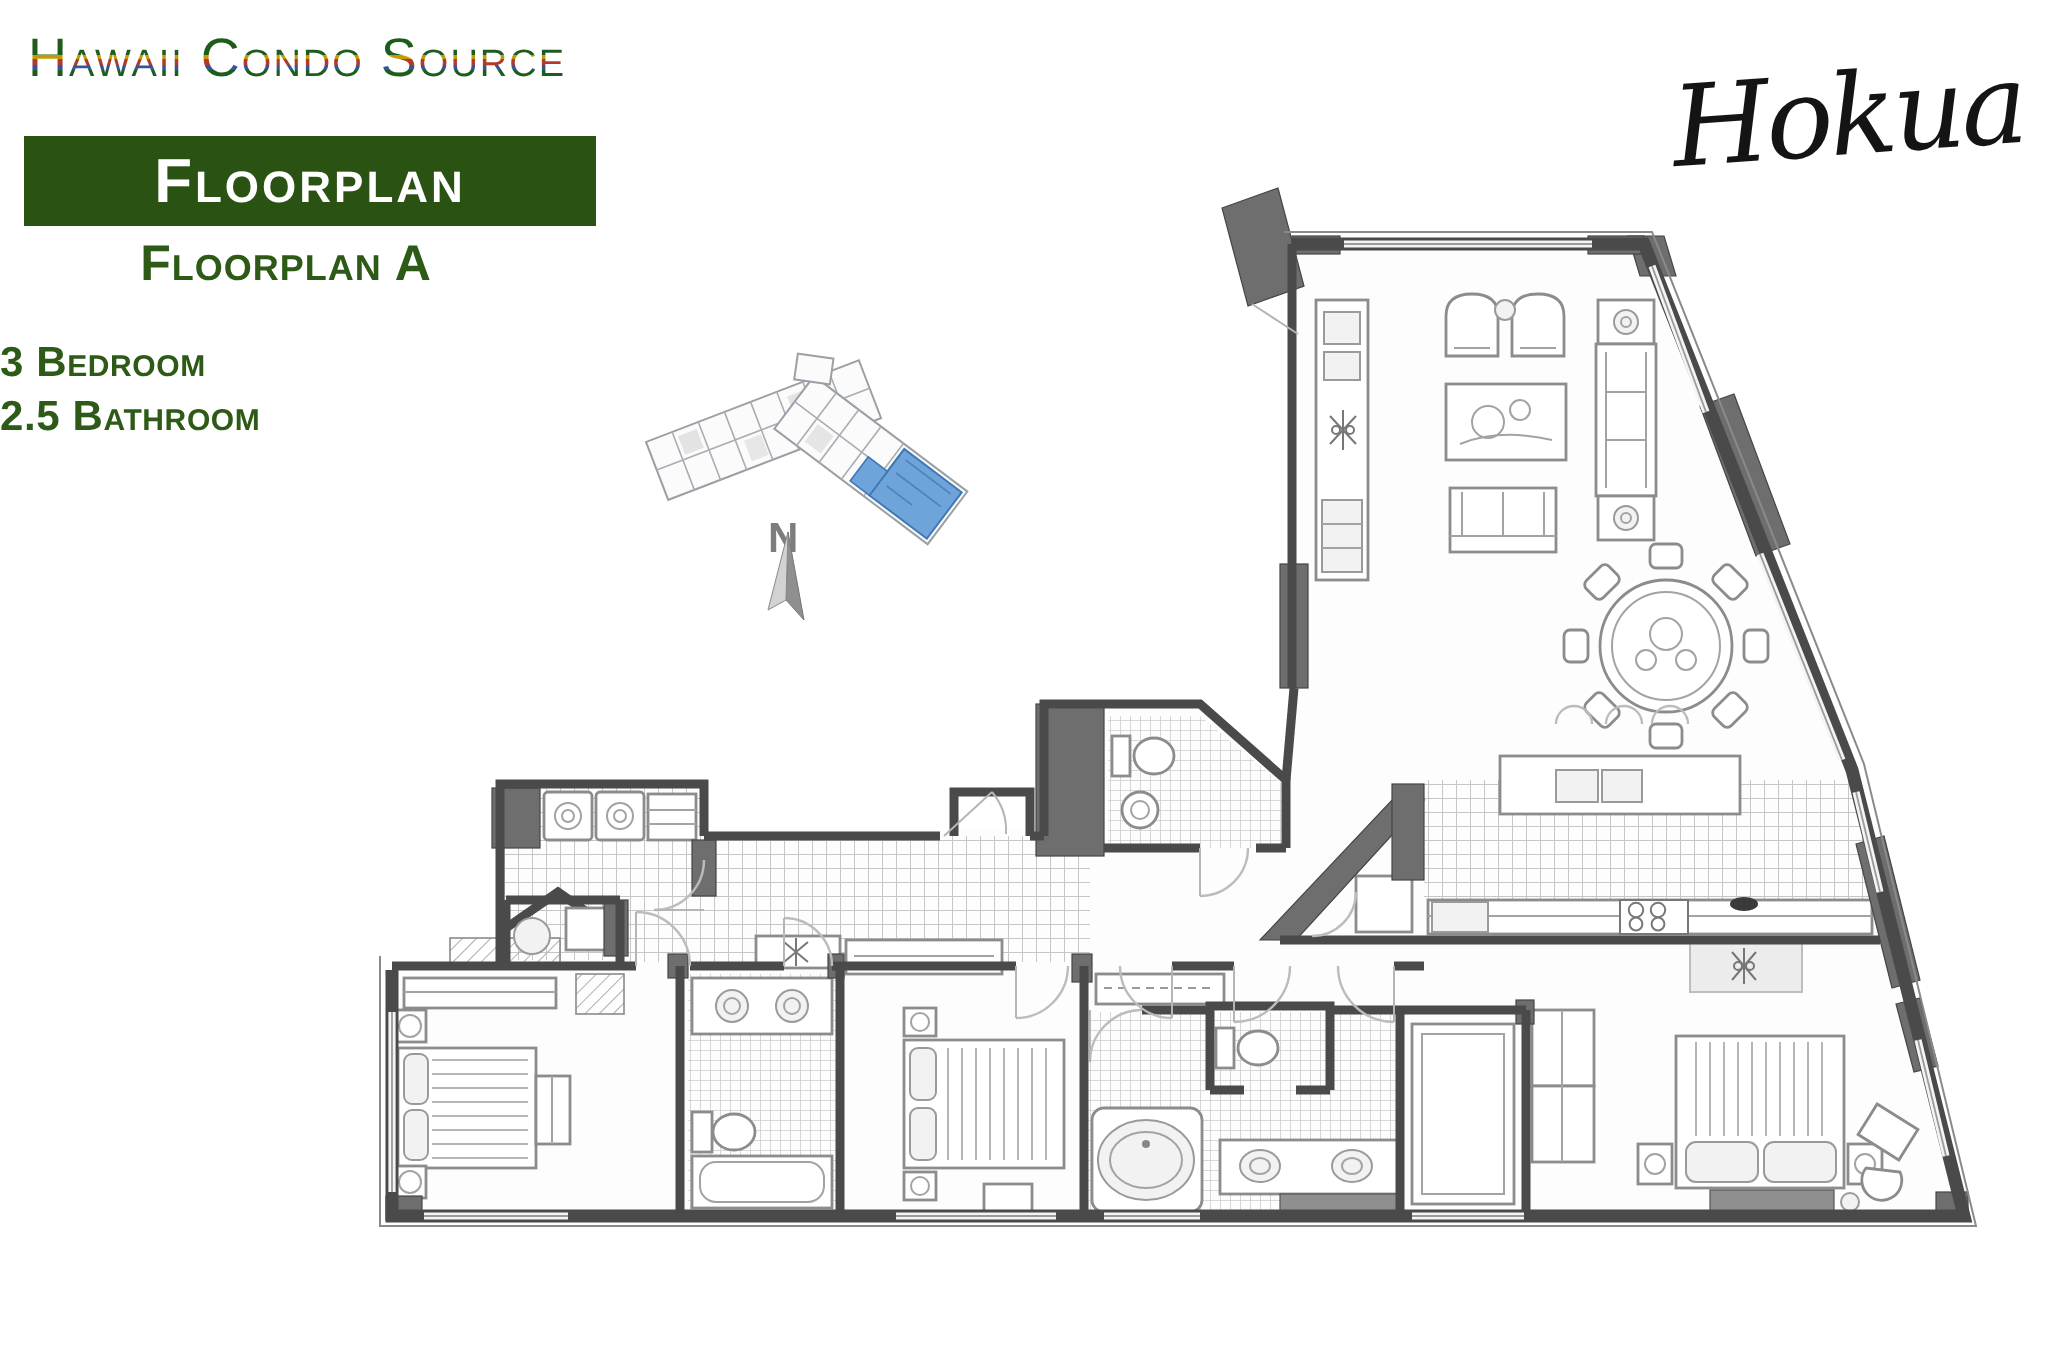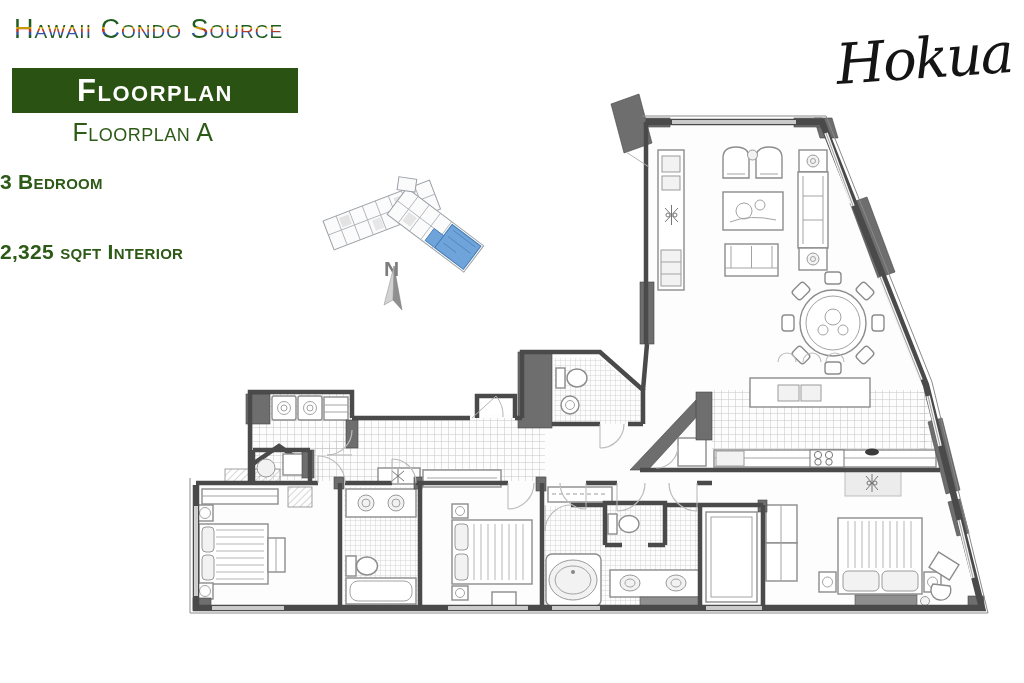--- a/index.html
+++ b/index.html
@@ -23,21 +23,21 @@
       var(--stripe-green) 68%,var(--stripe-green) 100%);
     -webkit-background-clip:text;background-clip:text;color:transparent;
   }
   .banner{
     position:absolute;left:0;top:68px;width:286px;height:45px;background:var(--banner-green);
     color:#fff;display:flex;align-items:center;justify-content:center;
     font-variant:small-caps;font-weight:700;font-size:31px;letter-spacing:1.5px;margin-left:12px;
   }
   .plan-name{
     position:absolute;left:0;top:118px;width:286px;text-align:center;color:var(--text-green);
-    font-variant:small-caps;font-weight:400;font-size:25px;letter-spacing:.5px;
+    font-variant:small-caps;font-weight:700;font-size:25px;letter-spacing:.5px;
   }
   .specs{
     position:absolute;left:0;width:286px;text-align:left;color:var(--text-green);
     font-variant:small-caps;font-weight:600;font-size:21px;line-height:27px;letter-spacing:.3px;
   }
   #specs-rooms{top:168px}
   #specs-area{top:238px}
   .hokua{
     position:absolute;right:12px;top:26px;
     font-family:"DejaVu Serif",serif;font-style:italic;font-weight:500;
@@ -66,24 +66,24 @@
 <div class="site-logo">Hawaii Condo Source</div>
 
 <div class="banner">
   <span>Floorplan</span>
 </div>
 
 <div class="plan-name">Floorplan A</div>
 
 <div class="specs" id="specs-rooms">
   <div>3 Bedroom</div>
+  <div>2.5 Bathroom</div>
 </div>
 
 <div class="specs" id="specs-area">
-  <div>2,325 sqft Interior</div>
 </div>
 
 <div class="hokua">Hokua</div>
 
 <svg id="plan" width="1024" height="683" viewBox="0 0 1024 683">
   <defs>
     <pattern id="g7" width="7" height="7" patternUnits="userSpaceOnUse">
       <path d="M7 0H0V7" fill="none" stroke="#c6c6c6" stroke-width="1"></path>
     </pattern>
     <pattern id="g5" width="5" height="5" patternUnits="userSpaceOnUse">

